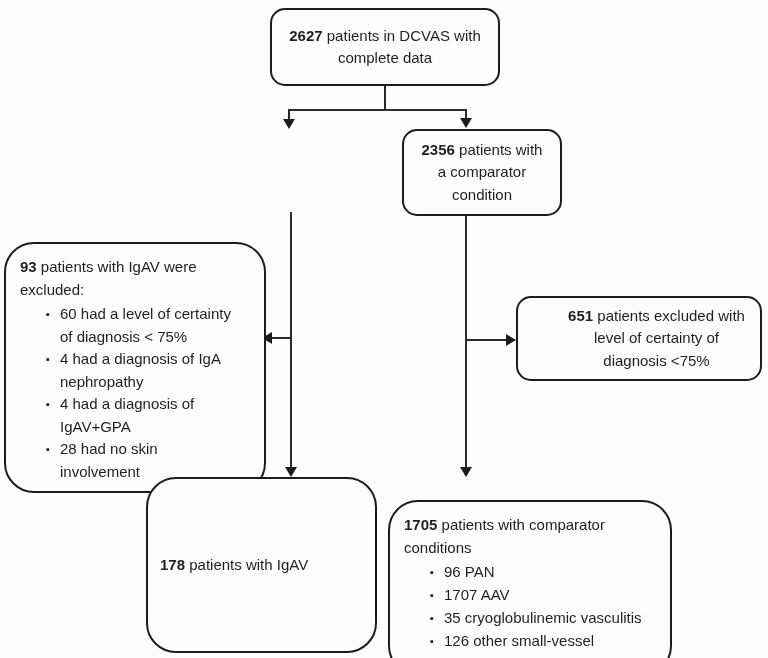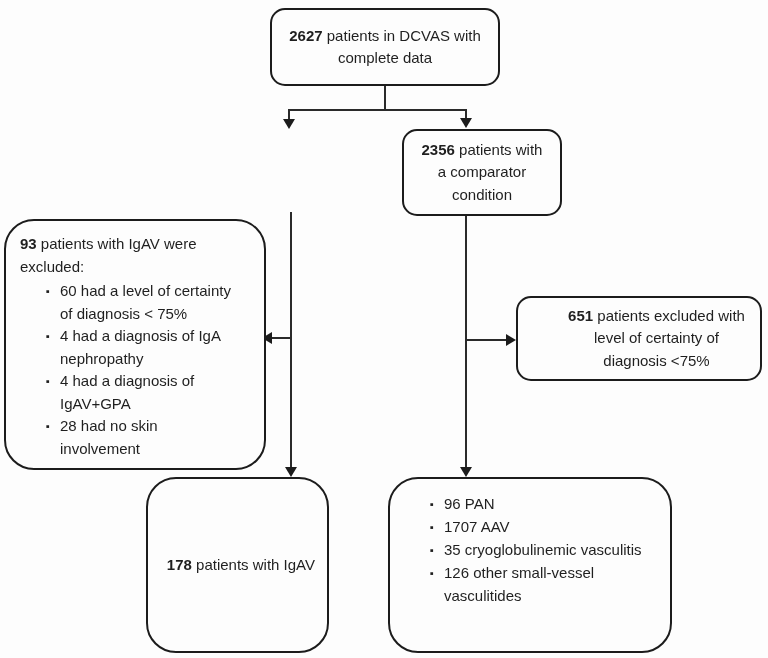--- a/index.html
+++ b/index.html
@@ -20,27 +20,27 @@
   .box {
     position: absolute;
     box-sizing: border-box;
     border: 2px solid #1c1c1c;
     background: #fdfdfd;
     border-radius: 15px;
   }
   .box.center {
     display: flex;
     align-items: center;
-    justify-content: flex-end;
+    justify-content: flex-start;
     text-align: center;
   }
   .box .inner { padding: 4px 12px; }
   .b { font-weight: 700; }
   .r-lg { border-radius: 30px; }
-  .listbox { padding: 12px 24px 6px 14px; }
+  .listbox { padding: 12px 24px 6px 14px; margin-top: 23px; }
   .bullets {
     margin: 2px 0 0 26px;
   }
   .bullet-row {
     display: flex;
     align-items: flex-start;
   }
   .bullet-marker {
     flex: 0 0 14px;
     font-size: 11px;
@@ -134,28 +134,32 @@
     </div>
   </div>
 
   <div class="box center" style="left:516px; top:296px; width:246px; height:85px;padding-left:35px;">
     <div class="inner">
       <span class="b">651</span>
       <span>patients excluded with level of certainty of diagnosis &lt;75%</span>
     </div>
   </div>
 
-  <div class="box center r-lg" style="left:146px; top:477px; width:183px; height:176px;">
+  <div class="box center r-lg" style="left:146px; top:477px; width:231px; height:176px;">
     <div class="inner">
       <span class="b">178</span>
       <span>patients with IgAV</span>
     </div>
   </div>
 
   <div class="box r-lg listbox" style="left:388px; top:477px; width:284px; height:176px;">
+    <div>
+      <span class="b">1705</span>
+      <span>patients with comparator conditions</span>
+    </div>
     <div class="bullets">
       <div class="bullet-row">
         <span class="bullet-marker">▪</span>
         <span class="bullet-text">96 PAN</span>
       </div>
       <div class="bullet-row">
         <span class="bullet-marker">▪</span>
         <span class="bullet-text">1707 AAV</span>
       </div>
       <div class="bullet-row">

